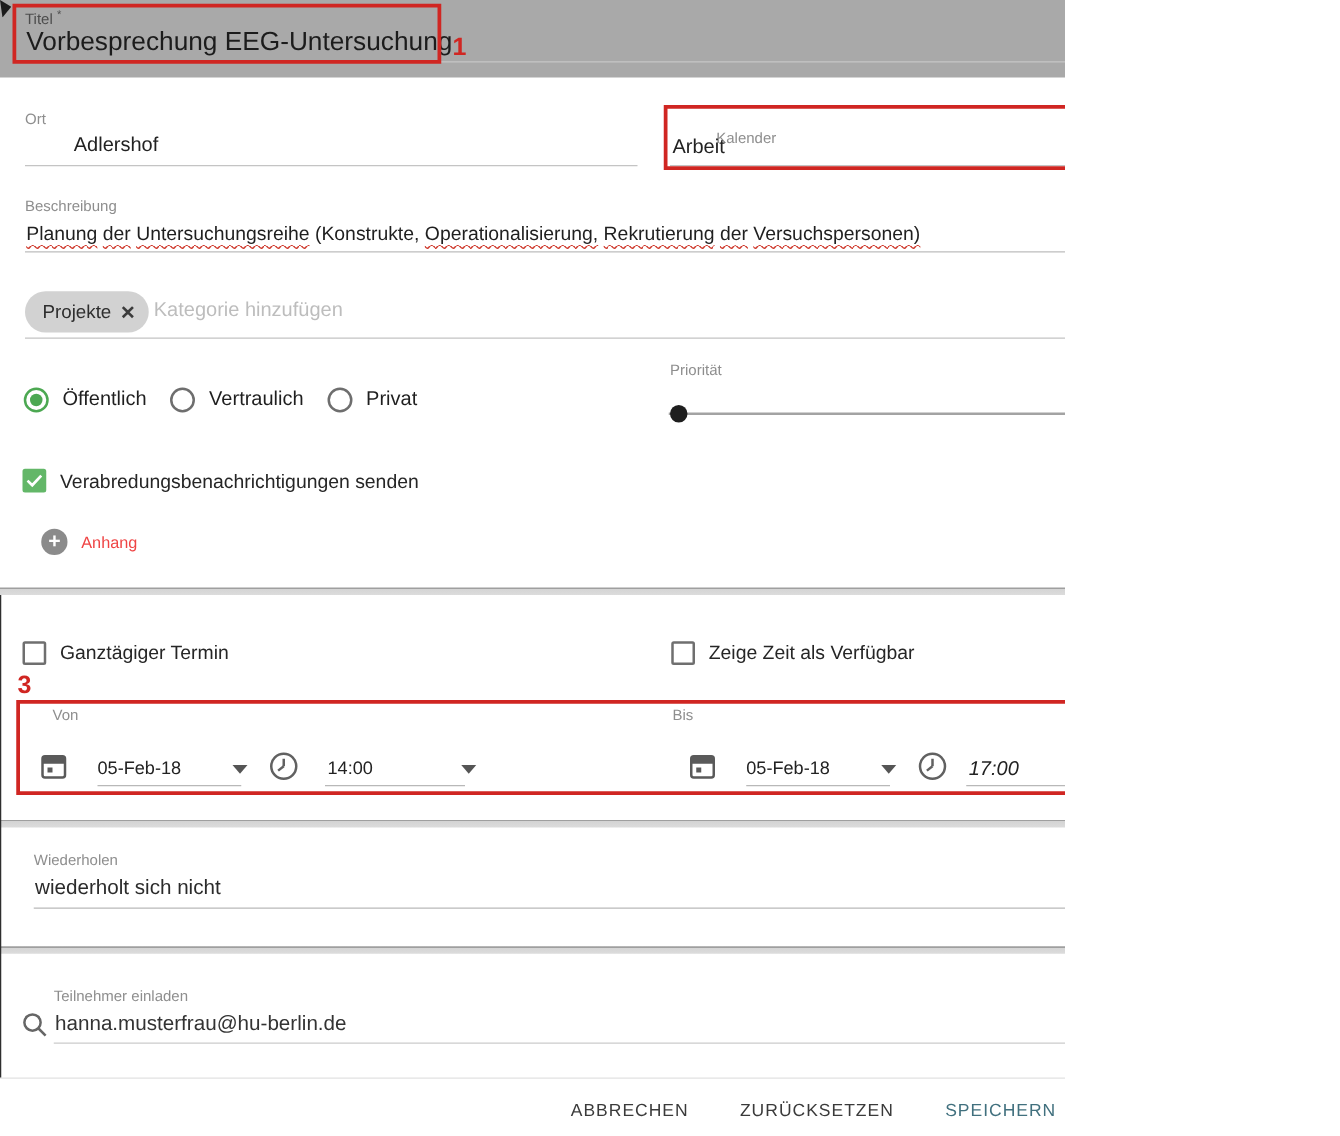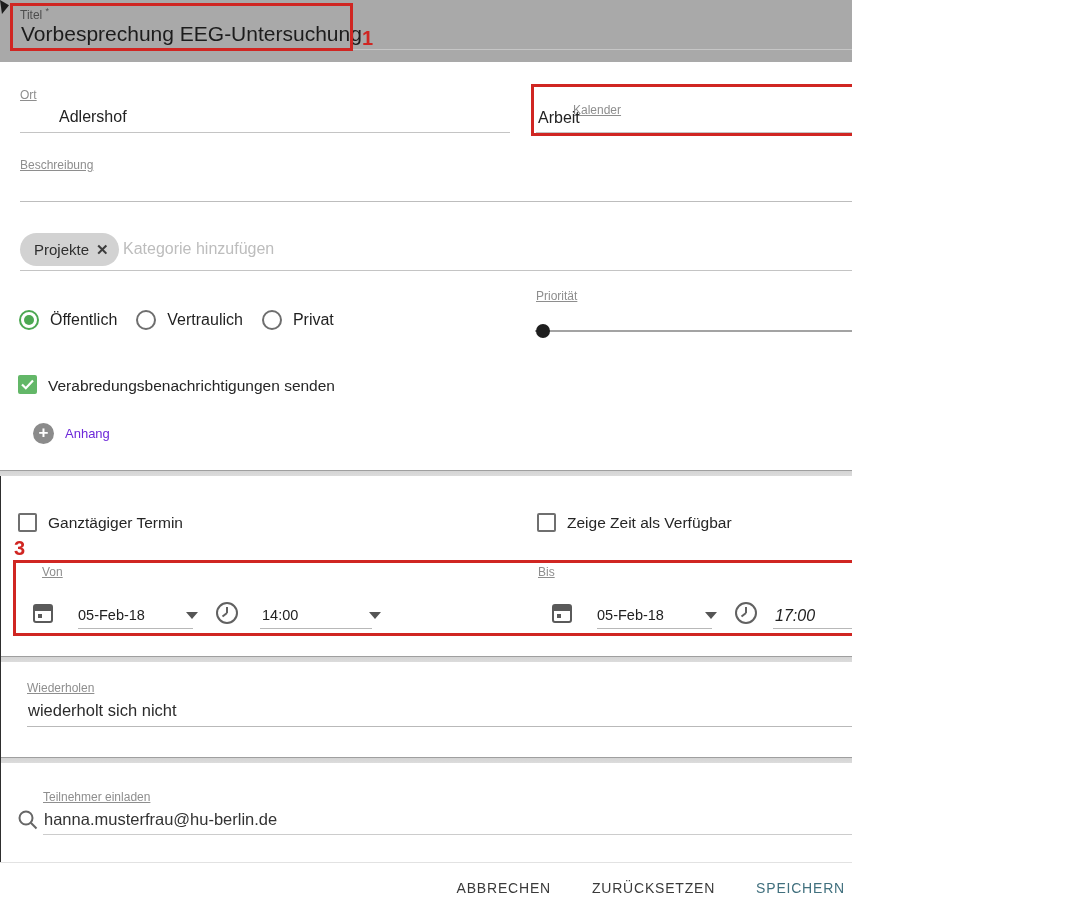--- a/index.html
+++ b/index.html
@@ -13,21 +13,21 @@
 
   
   #header { left:0; top:0; width:1072px; height:62px; background:#a9a9a9; overflow:hidden; }
   #wm { left:925px; top:-48px; }
   #titel-label { left:20px; top:6px; font-size:12px; color:#4d4d4d; }
   #titel-label sup { font-size:9px; }
   #titel-value { left:21px; top:22px; font-size:21px; font-weight:500; color:#1c1c1c; }
   #titel-underline { left:20px; top:49px; width:1030px; height:1px; background:#c6c6c6; }
 
   
-  .flabel { font-size:12px; color:#8e8e8e;text-decoration:underline; }
+  .flabel { font-size:12px; color:#8e8e8e; }
   .fvalue { font-size:16px; color:#222222; }
   .uline { height:1px; background:#c4c4c4; }
   .caret { width:0; height:0; border-left:6px solid transparent; border-right:6px solid transparent; border-top:7px solid #555; }
   .caret.small { border-left-width:5px; border-right-width:5px; border-top-width:6px; border-top-color:#8a8a8a; }
 
   .checkbox { width:19px; height:19px; border:2px solid #6f6f6f; border-radius:2px; background:#fff; }
   .checkbox.checked { border-color:#63b768; background:#63b768; }
   .checkbox svg { display:none; }
   .checkbox.checked svg { display:block; margin:2px auto 0; }
 
@@ -46,21 +46,21 @@
   #chip-x { font-size:15px; font-weight:bold; color:#3c3c3c; }
   #cat-placeholder { left:123px; top:240px; font-size:16px; color:#bdbdbd; }
 
   
   #prio-track { left:535px; top:330px; width:470px; height:2px; background:#a3a3a3; }
   #prio-thumb { left:536px; top:324px; width:14px; height:14px; border-radius:50%; background:#1e1e1e; }
 
   
   #attach-circle { left:33px; top:423px; width:21px; height:21px; border-radius:50%; background:#8b8b8b;
                    color:#fff; font-size:17px; line-height:20px; text-align:center; font-weight:bold; }
-  #attach-label { left:65px; top:426px; font-size:13px; color:#6d28d9; }
+  #attach-label { left:65px; top:426px; font-size:13px; color:#ef4444; }
 
   
   .hdiv { left:0; width:1072px; height:6px; background:linear-gradient(to bottom,#9f9f9f 0,#9f9f9f 1px,#d4d4d4 1px,#dcdcdc 100%); }
 
   
   .icon-svg { display:block; }
 
   
   #desc-value { left:21px; top:179px; font-size:15.5px; color:#1f1f1f; white-space:nowrap; }
   #desc-value .misspelled { text-decoration:underline; text-decoration-style:wavy;
@@ -112,20 +112,21 @@
   <div class="abs flabel" style="left:20px; top:88px;">Ort</div>
   <div class="abs fvalue" style="left:21px; top:108px;margin-left:38px;">Adlershof</div>
   <div class="abs uline" style="left:20px; top:132px; width:490px;"></div>
 
   <div class="abs flabel" style="left:537px; top:103px;margin-left:36px;">Kalender</div>
   <div class="abs fvalue" style="left:538px; top:109px; font-weight:500;">Arbeit</div>
   <div class="abs caret" style="left:1030px; top:116px;"></div>
   <div class="abs uline" style="left:536px; top:132px; width:521px;"></div>
 
   <div class="abs flabel" style="left:20px; top:158px;">Beschreibung</div>
+  <div id="desc-value" class="abs"><span class="misspelled">Planung</span> <span class="misspelled">der</span> <span class="misspelled">Untersuchungsreihe</span> <span>(Konstrukte,</span> <span class="misspelled">Operationalisierung,</span> <span class="misspelled">Rekrutierung</span> <span class="misspelled">der</span> <span class="misspelled">Versuchspersonen)</span></div>
   <div class="abs uline" style="left:20px; top:201px; width:1032px; background:#bdbdbd;"></div>
 
   <div id="chip" class="abs">
     <span id="chip-label">Projekte</span>
     <span id="chip-x">✕</span>
   </div>
   <div id="cat-placeholder" class="abs">Kategorie hinzufügen</div>
   <div class="abs uline" style="left:20px; top:270px; width:1032px;"></div>
 
   <div id="vis-row" class="abs">

